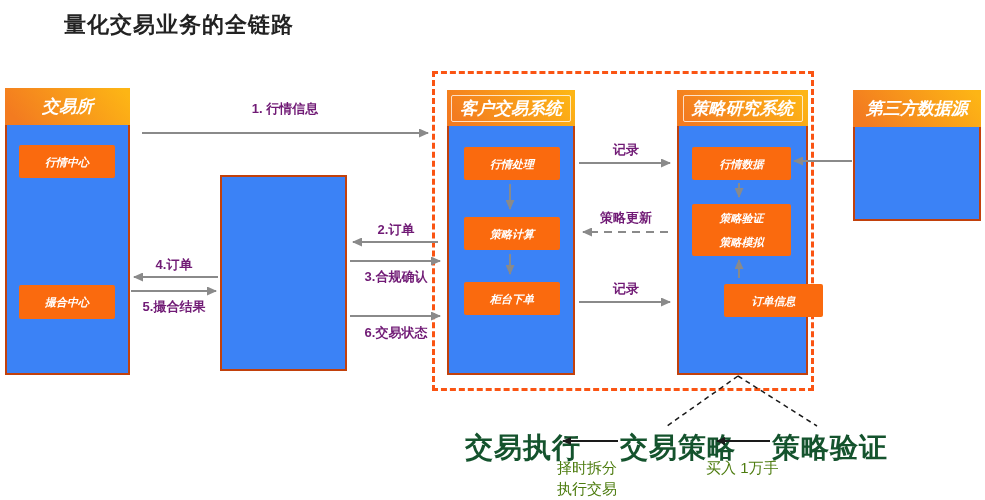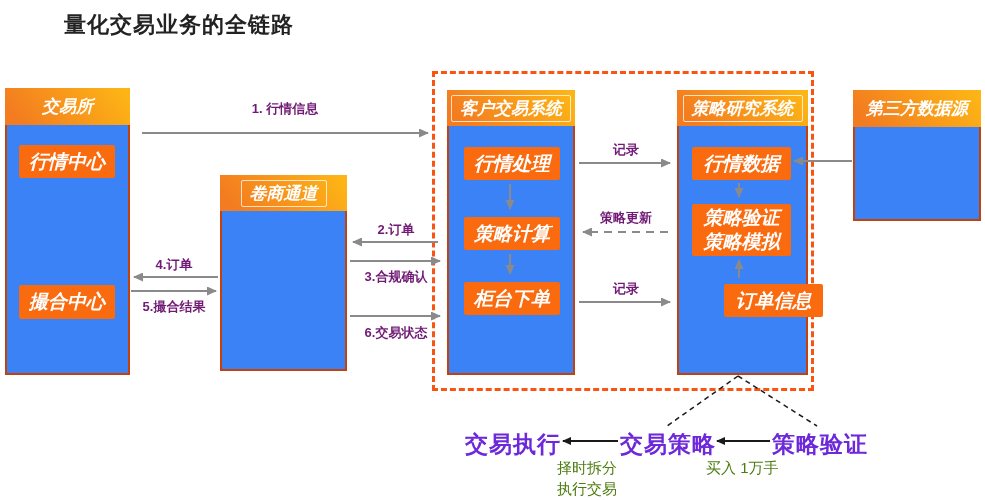--- a/index.html
+++ b/index.html
@@ -5,29 +5,29 @@
   html,body{margin:0;padding:0;background:#fff;font-family:"Liberation Sans","DejaVu Sans",sans-serif;}
   .canvas{position:relative;width:985px;height:500px;background:#fff;overflow:hidden;}
   .page-title{position:absolute;left:64px;top:10px;font-size:22px;font-weight:bold;color:#222;letter-spacing:1px;margin:0;}
 
   .sys-box{position:absolute;background:#3b82f6;border:2px solid #c2410c;box-sizing:border-box;font-style:italic;}
   .sys-header{position:absolute;left:-2px;top:-2px;right:-2px;height:37px;
     background:linear-gradient(50deg,#f37b20 10%,#fdb515 95%);
     display:flex;align-items:center;justify-content:center;
     color:#fff;font-size:17px;font-weight:bold;}
   .sys-header .outlined{border:1px solid rgba(255,255,255,0.75);border-radius:2px;padding:1px 8px;}
-  .blk{position:absolute;background:#fa6a0e;border-radius:2px;color:#fff;font-size:19px;font-weight:bold;
+  .blk{position:absolute;background:#fa6a0e;border-radius:2px;color:#fff;font-size:11px;font-weight:bold;
     display:flex;flex-direction:column;align-items:center;justify-content:center;line-height:24px;box-sizing:border-box;}
 
   .dashed-zone{position:absolute;left:432px;top:71px;width:382px;height:320px;
     border:3px dashed #fa5413;box-sizing:border-box;background:transparent;}
 
   .flow-label{position:absolute;font-size:13px;font-weight:bold;color:#701a75;text-align:center;white-space:nowrap;}
 
-  .accent-word{position:absolute;font-size:23px;font-weight:800;color:#6d28d9;white-space:nowrap;letter-spacing:1px;}
+  .accent-word{position:absolute;font-size:28px;font-weight:800;color:#14532d;white-space:nowrap;letter-spacing:1px;}
   .note{position:absolute;font-size:15px;color:#4d7c0f;line-height:21px;white-space:nowrap;}
 
   svg.arrows{position:absolute;left:0;top:0;pointer-events:none;}
 </style>
 </head>
 <body>
 
 <div class="canvas">
 
   <h1 class="page-title">量化交易业务的全链路</h1>
@@ -36,23 +36,20 @@
 
   <div class="sys-box" style="left:5px;top:88px;width:125px;height:287px;">
     <div class="sys-header">
       <span>交易所</span>
     </div>
     <div class="blk" style="left:12px;top:55px;width:96px;height:33px;">行情中心</div>
     <div class="blk" style="left:12px;top:195px;width:96px;height:34px;">撮合中心</div>
   </div>
 
   <div class="sys-box" style="left:220px;top:175px;width:127px;height:196px;">
-    <div class="sys-header" style="height:36px;">
-      <span class="outlined">卷商通道</span>
-    </div>
   </div>
 
   <div class="sys-box" style="left:447px;top:90px;width:128px;height:285px;">
     <div class="sys-header" style="height:36px;">
       <span class="outlined">客户交易系统</span>
     </div>
     <div class="blk" style="left:15px;top:55px;width:96px;height:33px;">行情处理</div>
     <div class="blk" style="left:15px;top:190px;width:96px;height:33px;">柜台下单</div>
     <div class="blk" style="left:15px;top:125px;width:96px;height:33px;">策略计算</div>
   </div>

